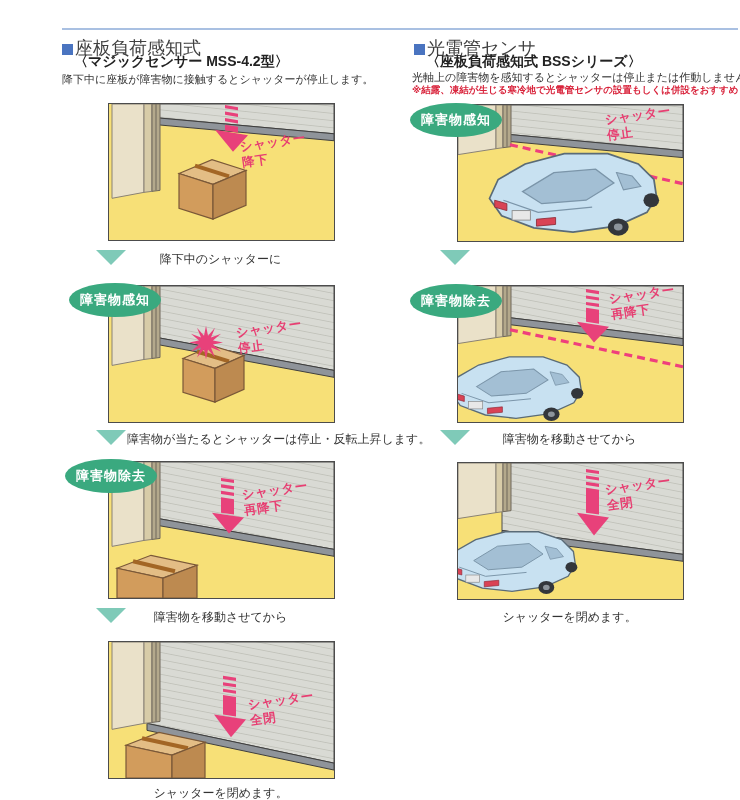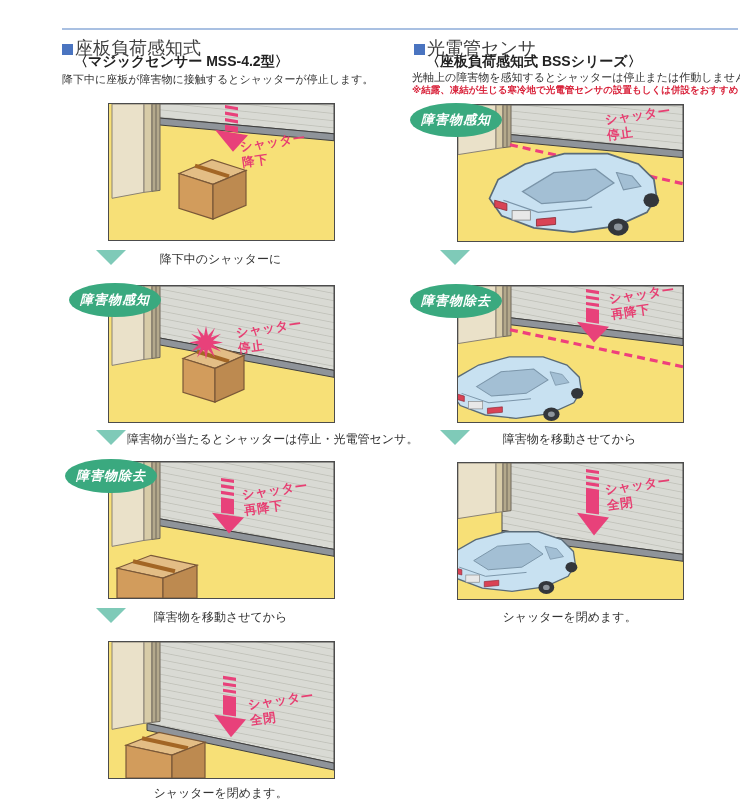--- a/index.html
+++ b/index.html
@@ -13,21 +13,21 @@
   .sec-sub{font-size:14px;font-weight:bold;color:#222;white-space:nowrap;}
   .sec-desc{font-size:11px;color:#333;white-space:nowrap;}
   .sec-note{font-size:9.5px;color:#d9243c;white-space:nowrap;font-weight:bold;}
   .panel{position:absolute;width:225px;height:136px;border:1.5px solid #4c4c4c;background:#f7e077;}
   .panel svg.scene{position:absolute;left:0;top:0;width:100%;height:100%;display:block;}
   .scene-label{position:absolute;font-size:12.5px;font-weight:bold;color:#e73f72;
                transform:rotate(-8deg);transform-origin:left top;line-height:1.25;
                white-space:pre-line;letter-spacing:.5px;}
   .badge{position:absolute;width:92px;height:34px;background:#3aa97f;border-radius:50%;
          color:#fff;font-size:13px;font-weight:bold;display:flex;align-items:center;
-         justify-content:center;letter-spacing:1px;font-style:italic;}
+         justify-content:center;letter-spacing:1px;}
   .tri{position:absolute;width:0;height:0;border-left:15px solid transparent;
        border-right:15px solid transparent;border-top:15px solid #7fcab8;}
   .caption{position:absolute;font-size:12px;color:#333;white-space:nowrap;}
   .caption.centered{text-align:center;}
 </style>
 </head>
 <body>
 
 <svg width="0" height="0" style="position:absolute" aria-hidden="true">
   <defs>
@@ -119,21 +119,21 @@
         <polygon points="74,73 106,83 106,117 74,107" fill="#d29c5c"></polygon>
         <polygon points="106,83 135,70 135,104 106,117" fill="#bd8a50"></polygon>
       </g>
       <polygon fill="#e8417a" points="114,57 104,59 112,66 102,62 106,72 99,64 97,74 95,64 88,72 92,62 82,66 90,59 80,57 90,55 82,48 92,52 88,42 95,50 97,40 99,50 106,42 102,52 112,48 104,55"></polygon>
     </svg>
     <span class="scene-label" style="left:126px;top:40px;">シャッター
 停止</span>
     <div class="badge" style="left:-40px;top:-3px;">障害物感知</div>
   </div>
   <div class="tri" style="left:96px;top:430px;"></div>
-  <div class="caption" style="left:127px;top:431px;">障害物が当たるとシャッターは停止・光電管センサ。</div>
+  <div class="caption" style="left:127px;top:431px;">障害物が当たるとシャッターは停止・反転上昇します。</div>
 
   <div class="panel" style="left:108px;top:461px;">
     <svg class="scene" viewBox="0 0 225 137" preserveAspectRatio="none">
       <rect x="0" y="0" width="225" height="137" fill="#f7e077"></rect>
       <g>
         <polygon points="38,0 225,0 225,88 38,55" fill="url(#slatsB)" stroke="#4c4c4c" stroke-width="1"></polygon>
         <polygon points="38,55 225,88 225,95 38,62" fill="#8f949a" stroke="#3e3e3e" stroke-width="1"></polygon>
       </g>
       <g>
         <polygon points="3,0 35,0 35,79 3,85" fill="#eae1c9" stroke="#8a8274" stroke-width="1"></polygon>

